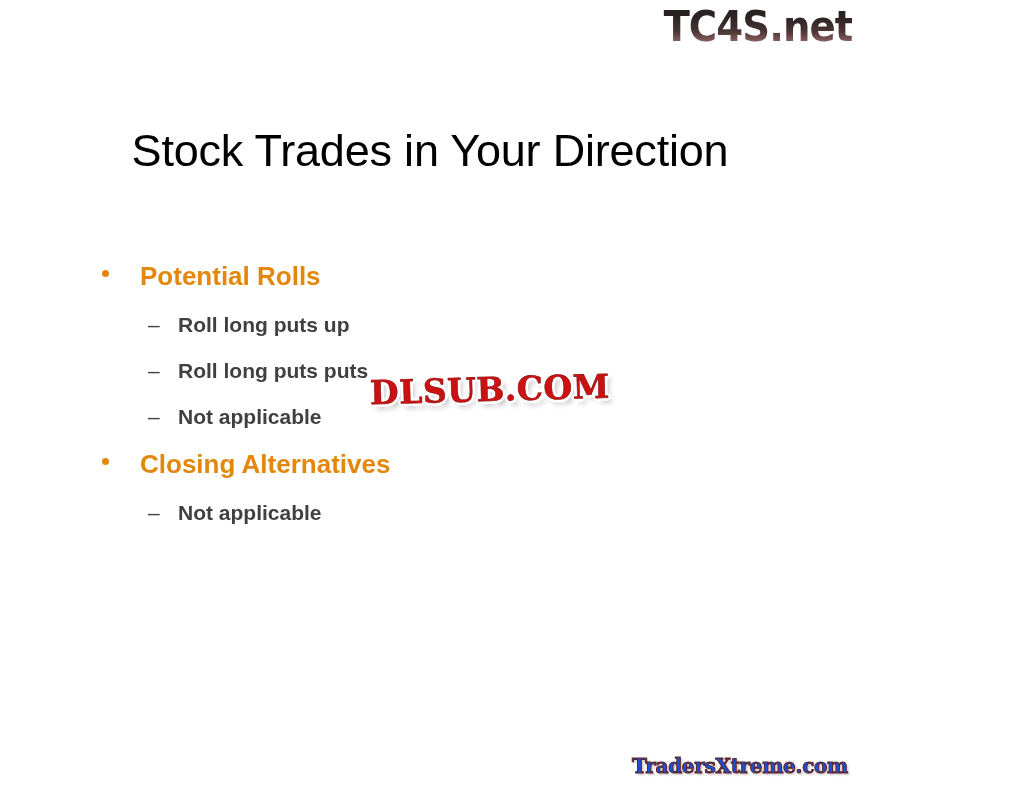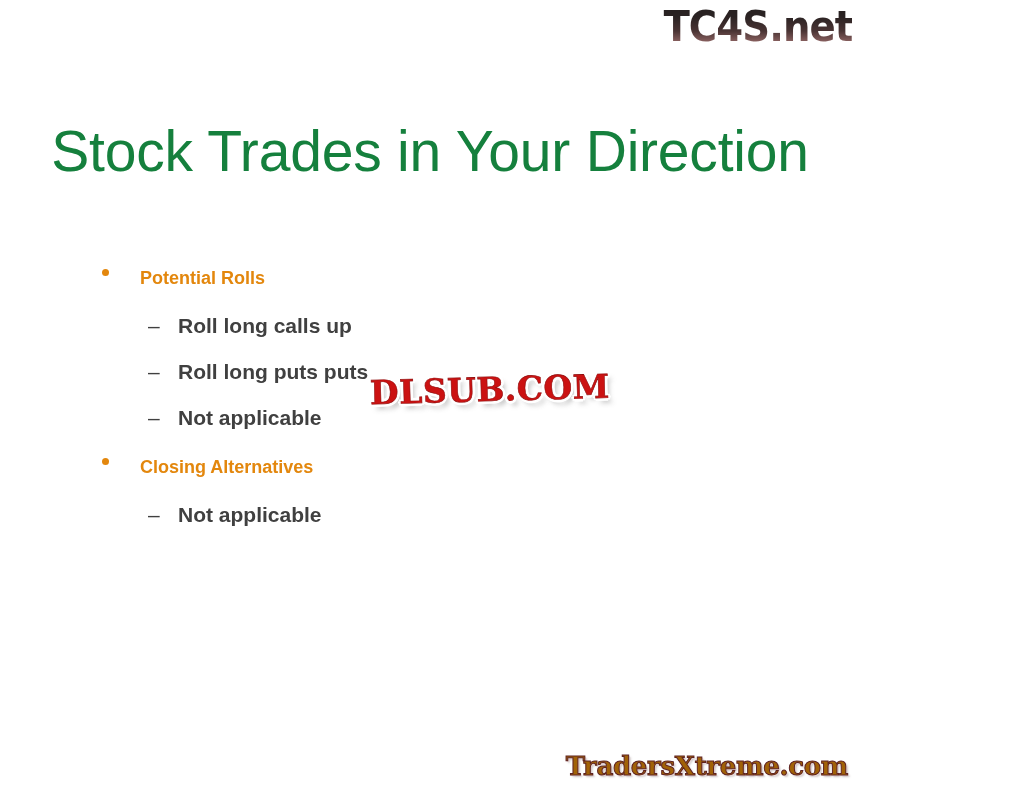--- a/index.html
+++ b/index.html
@@ -47,43 +47,43 @@
     user-select: none;
   }
 
   
   .slide-title {
     position: absolute;
     left: 0;
     right: 0;
     top: 124px;
     text-align: center;
-    color: #15803d;
+    color: #000000;
     font-family: "Liberation Sans", sans-serif;
     font-weight: 400;
-    font-size: 57px;
+    font-size: 45px;
     line-height: 54px;
     letter-spacing: -0.2px;
     white-space: nowrap;
   }
 
   
   .body-list {
     position: absolute;
     left: 96px;
     top: 252px;
     width: 700px;
   }
   .bullet-l1 {
     position: relative;
     display: flex;
     align-items: baseline;
     color: #e3870d;
     font-weight: 700;
-    font-size: 18px;
+    font-size: 26px;
     line-height: 49px;
     padding-left: 0;
   }
   .bullet-l1 .marker {
     width: 44px;
     flex: 0 0 44px;
     text-align: left;
     font-size: 22px;
     line-height: 49px;
     color: #e3870d;
@@ -149,24 +149,24 @@
         4px 5px 5px rgba(120,120,120,0.45);
   }
 
   
   .footer-logo {
     position: absolute;
     right: 12px;
     bottom: 8px;
     font-family: "DejaVu Serif", serif;
     font-weight: 700;
-    font-size: 26px;
+    font-size: 20px;
     line-height: 34px;
     letter-spacing: -0.3px;
-    color: #a16207;
+    color: #1d4ed8;
     white-space: nowrap;
     user-select: none;
     -webkit-text-stroke: 1px #5e2222;
     text-shadow:
         1px 1px 0 #e8d6d4,
         2px 2px 2px rgba(140,120,120,0.45);
     margin-left: 31px;
   }
 </style>
 </head>
@@ -179,21 +179,21 @@
   <div class="slide-title">Stock Trades in Your Direction</div>
 
   <div class="body-list">
 
     <div class="bullet-l1">
       <span class="marker"><span class="dot"></span></span>
       <span class="bullet-text">Potential Rolls</span>
     </div>
     <div class="bullet-l2">
       <span class="marker">–</span>
-      <span class="bullet-text">Roll long calls up</span>
+      <span class="bullet-text">Roll long puts up</span>
     </div>
     <div class="bullet-l2">
       <span class="marker">–</span>
       <span class="bullet-text">Roll long puts puts</span>
     </div>
 
     <div class="bullet-l2">
       <span class="marker">–</span>
       <span class="bullet-text">Not applicable</span>
     </div>

